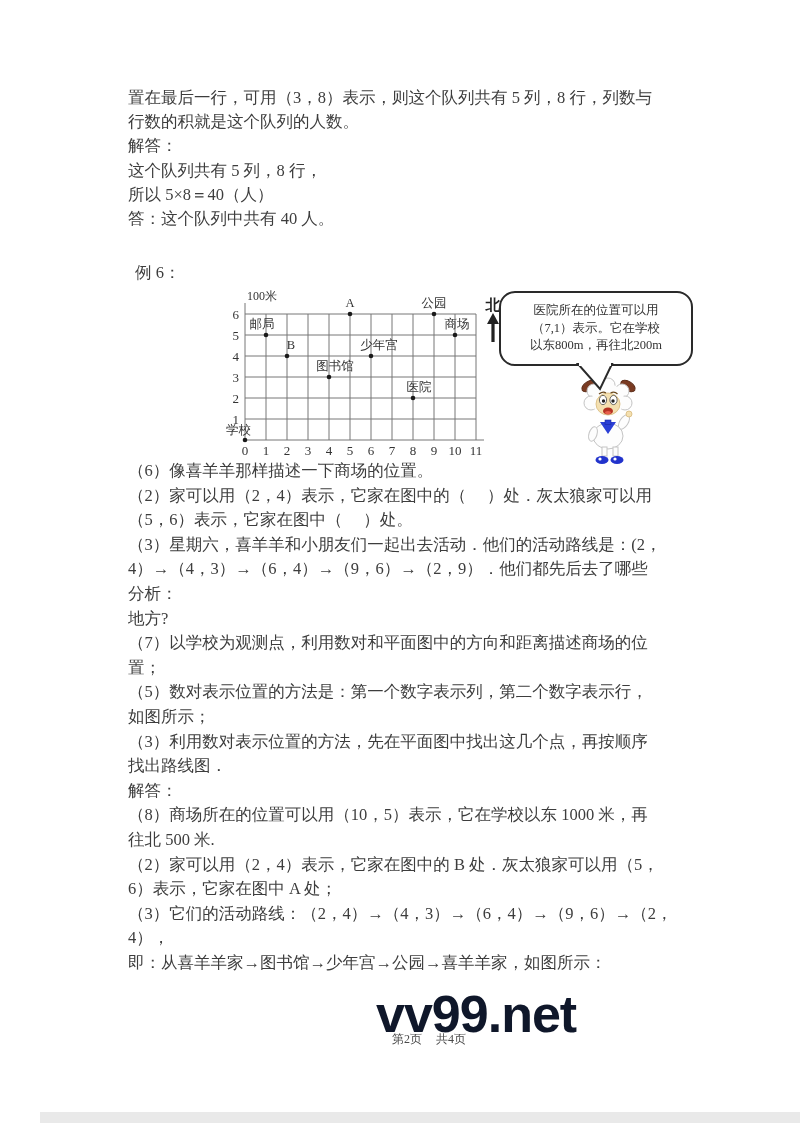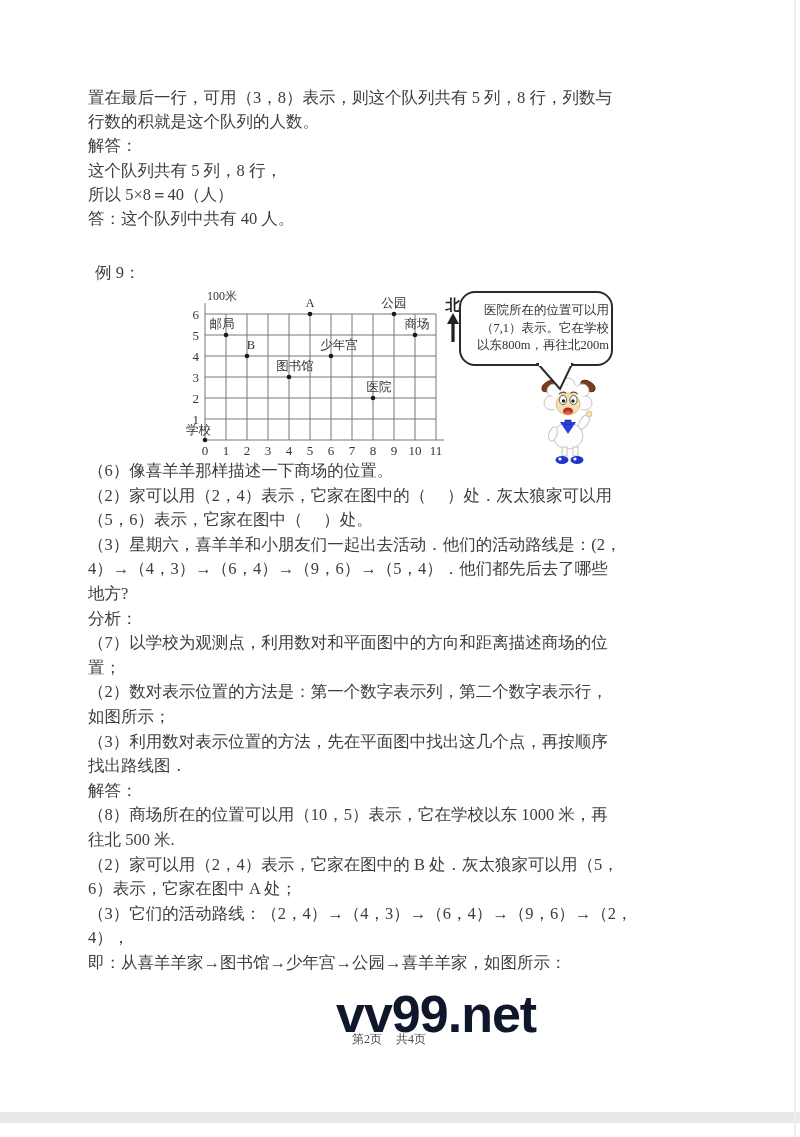--- a/index.html
+++ b/index.html
@@ -1,34 +1,34 @@
 <!DOCTYPE html>
 <html><head>
 <meta charset="utf-8">
 <style>
   html,body{margin:0;padding:0;}
   body{
     width:800px;height:1137px;background:#ffffff;position:relative;overflow:hidden;
     font-family:"Liberation Serif","DejaVu Serif",serif;
   }
-  .page{position:absolute;inset:0;background:#ffffff;}
+  .page{position:absolute;inset:0;background:#ffffff;margin-left:40px;}
   .tl{font-size:16.5px;color:#3d3d3d;white-space:pre;}
   #intro{position:absolute;left:88px;top:86px;line-height:24.2px;}
   #heading{position:absolute;left:95px;top:262px;}
   #body-text{position:absolute;left:88px;top:459px;line-height:24.6px;}
   #diagram{position:absolute;left:185px;top:290px;width:292px;height:176px;}
   .tick{font-size:13px;fill:#333;font-family:"Liberation Serif","DejaVu Serif",serif;}
   .ptlabel{font-size:12.5px;fill:#333;font-family:"Liberation Serif","DejaVu Serif",serif;}
   .unitlabel{font-size:12px;fill:#333;font-family:"Liberation Serif","DejaVu Serif",serif;}
   #north{position:absolute;left:440px;top:297px;width:26px;text-align:center;}
   #north .north-label{font-size:15px;color:#222;font-weight:bold;line-height:16px;}
   #bubble{
     position:absolute;left:459px;top:291px;width:146px;
     border:2px solid #2a2a2a;border-radius:16px;background:#fff;
-    padding:9px 2px;text-align:right;z-index:2;
+    padding:9px 22px;text-align:center;z-index:2;
   }
   .bl{font-size:12.5px;color:#333;line-height:17.5px;white-space:pre;}
   #bubble-tail{position:absolute;left:528px;top:362px;z-index:3;}
   #sheep{position:absolute;left:516px;top:374px;z-index:1;}
   #footer{position:absolute;left:352px;top:1031px;display:flex;gap:14px;z-index:2;}
   #footer span{font-size:12px;color:#4a4a4a;}
   #watermark{
     position:absolute;left:336px;top:984px;z-index:1;
     font-family:"Liberation Sans","DejaVu Sans",sans-serif;
     font-weight:bold;font-size:52px;color:#0f172a;letter-spacing:-1px;white-space:pre;
@@ -43,21 +43,21 @@
 
   <div id="intro">
       <div class="tl">置在最后一行，可用（3，8）表示，则这个队列共有 5 列，8 行，列数与</div>
       <div class="tl">行数的积就是这个队列的人数。</div>
       <div class="tl">解答：</div>
       <div class="tl">这个队列共有 5 列，8 行，</div>
       <div class="tl">所以 5×8＝40（人）</div>
       <div class="tl">答：这个队列中共有 40 人。</div>
     </div>
 
-  <div id="heading" class="tl">例 9：</div>
+  <div id="heading" class="tl">例 6：</div>
 
   <div id="diagram">
     <svg id="gridsvg" width="292" height="176" viewBox="0 0 292 176">
         <line x1="20" y1="24" x2="20" y2="150" stroke="#777777" stroke-width="1"></line>
         <text x="20" y="165" text-anchor="middle" class="tick">0</text>
         <line x1="41" y1="24" x2="41" y2="150" stroke="#777777" stroke-width="1"></line>
         <text x="41" y="165" text-anchor="middle" class="tick">1</text>
         <line x1="62" y1="24" x2="62" y2="150" stroke="#777777" stroke-width="1"></line>
         <text x="62" y="165" text-anchor="middle" class="tick">2</text>
         <line x1="83" y1="24" x2="83" y2="150" stroke="#777777" stroke-width="1"></line>
@@ -173,26 +173,26 @@
       <circle cx="44" cy="85" r="1.6" fill="#ffffff"></circle>
       <circle cx="59" cy="85" r="1.6" fill="#ffffff"></circle>
     </g>
   </svg>
 
   <div id="body-text">
       <div class="tl">（6）像喜羊羊那样描述一下商场的位置。</div>
       <div class="tl">（2）家可以用（2，4）表示，它家在图中的（　 ）处．灰太狼家可以用</div>
       <div class="tl">（5，6）表示，它家在图中（　 ）处。</div>
       <div class="tl">（3）星期六，喜羊羊和小朋友们一起出去活动．他们的活动路线是：(2，</div>
-      <div class="tl">4）→（4，3）→（6，4）→（9，6）→（5，4）．他们都先后去了哪些</div>
+      <div class="tl">4）→（4，3）→（6，4）→（9，6）→（2，9）．他们都先后去了哪些</div>
+      <div class="tl">分析：</div>
       <div class="tl">地方?</div>
-      <div class="tl">分析：</div>
       <div class="tl">（7）以学校为观测点，利用数对和平面图中的方向和距离描述商场的位</div>
       <div class="tl">置；</div>
-      <div class="tl">（2）数对表示位置的方法是：第一个数字表示列，第二个数字表示行，</div>
+      <div class="tl">（5）数对表示位置的方法是：第一个数字表示列，第二个数字表示行，</div>
       <div class="tl">如图所示；</div>
       <div class="tl">（3）利用数对表示位置的方法，先在平面图中找出这几个点，再按顺序</div>
       <div class="tl">找出路线图．</div>
       <div class="tl">解答：</div>
       <div class="tl">（8）商场所在的位置可以用（10，5）表示，它在学校以东 1000 米，再</div>
       <div class="tl">往北 500 米.</div>
       <div class="tl">（2）家可以用（2，4）表示，它家在图中的 B 处．灰太狼家可以用（5，</div>
       <div class="tl">6）表示，它家在图中 A 处；</div>
       <div class="tl">（3）它们的活动路线：（2，4）→（4，3）→（6，4）→（9，6）→（2，</div>
       <div class="tl">4），</div>

